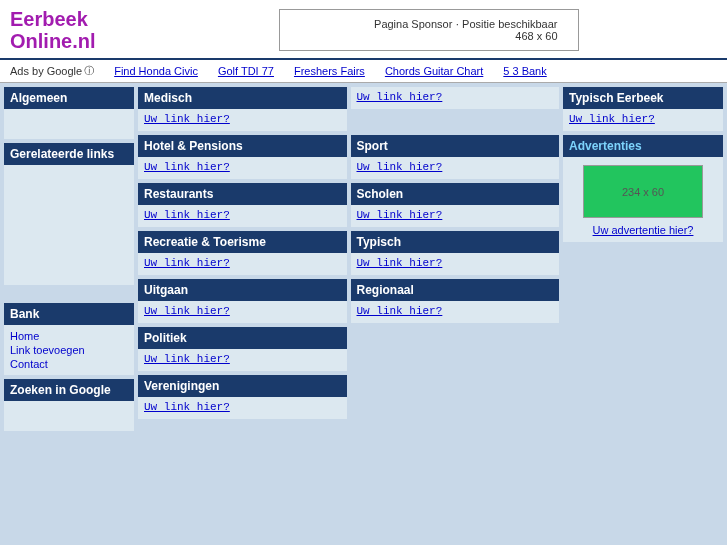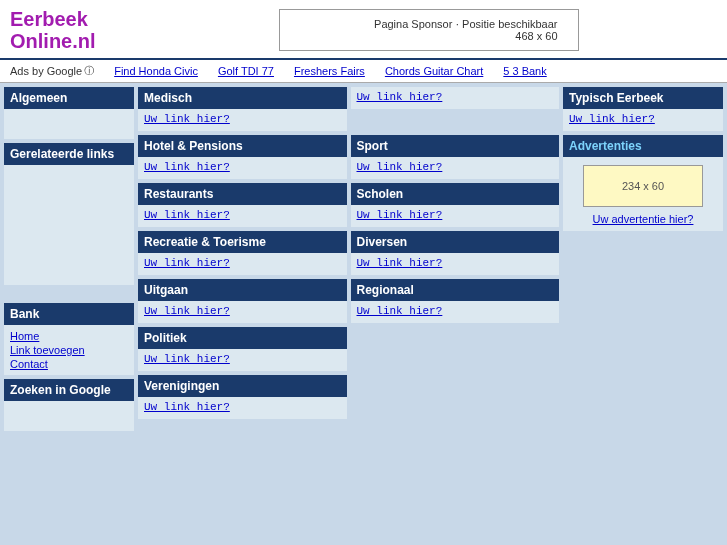--- a/index.html
+++ b/index.html
@@ -16,37 +16,37 @@
     #ads-by-google { color: #333; display: flex; align-items: center; gap: 2px; }
     .ad-link { color: #00c; text-decoration: underline; cursor: pointer; }
 
     
     #main { display: flex; gap: 4px; padding: 4px; }
     
     
     #sidebar { width: 130px; display: flex; flex-direction: column; gap: 4px; }
     .sidebar-section-header { background: #1a3a6b; color: #fff; padding: 4px 6px; font-size: 12px; font-weight: bold; }
     .sidebar-section-body { background: #dce8f0; padding: 4px 6px; font-size: 11px; }
-    .sidebar-link { color: #00c; text-decoration: underline; cursor: pointer; display: block; padding: 1px 0; }
+    .sidebar-link { color: #00c; cursor: pointer; display: block; padding: 1px 0; }
     .sidebar-spacer { flex: 1; background: #c8d8e8; min-height: 10px; }
 
     
     #center { flex: 1; display: flex; flex-direction: column; gap: 4px; }
     
     
     .cat-block { flex: 1; }
     .cat-header { background: #1a3a6b; color: #fff; padding: 4px 6px; font-size: 12px; font-weight: bold; }
     .cat-body { background: #dce8f0; padding: 4px 6px 6px 6px; font-size: 11px; font-family: Liberation Mono, monospace; }
     .cat-link { color: #00c; text-decoration: underline; cursor: pointer; }
 
     
     #right-sidebar { width: 160px; display: flex; flex-direction: column; gap: 4px; }
     .ad-block { background: #dce8f0; }
     .ad-block-header { background: #1a3a6b; color: #7dd3fc; padding: 4px 6px; font-size: 12px; font-weight: bold; }
-    .ad-banner-area { border: 1px solid #999; background: #fef9c3; width: 120px; height: 42px; display: flex; align-items: center; justify-content: center; margin: 8px auto 4px auto; font-size: 11px; color: #555; }
+    .ad-banner-area { border: 1px solid #999; background: #22c55e; width: 120px; height: 53px; display: flex; align-items: center; justify-content: center; margin: 8px auto 4px auto; font-size: 11px; color: #555; }
     .ad-block-link { text-align: center; padding: 2px 6px 6px 6px; font-size: 11px; }
 
     
     .row-2col { display: flex; gap: 4px; }
     .row-2col .cat-block { flex: 1; }
   </style>
 </head>
 <body>
 
 <div id="header">
@@ -150,21 +150,21 @@
     </div>
 
     <div class="row-2col">
       <div class="cat-block">
         <div class="cat-header">Recreatie &amp; Toerisme</div>
         <div class="cat-body">
           <a class="cat-link">Uw link hier?</a>
         </div>
       </div>
       <div class="cat-block">
-        <div class="cat-header">Diversen</div>
+        <div class="cat-header">Typisch</div>
         <div class="cat-body">
           <a class="cat-link">Uw link hier?</a>
         </div>
       </div>
     </div>
 
     <div class="row-2col">
       <div class="cat-block">
         <div class="cat-header">Uitgaan</div>
         <div class="cat-body">

